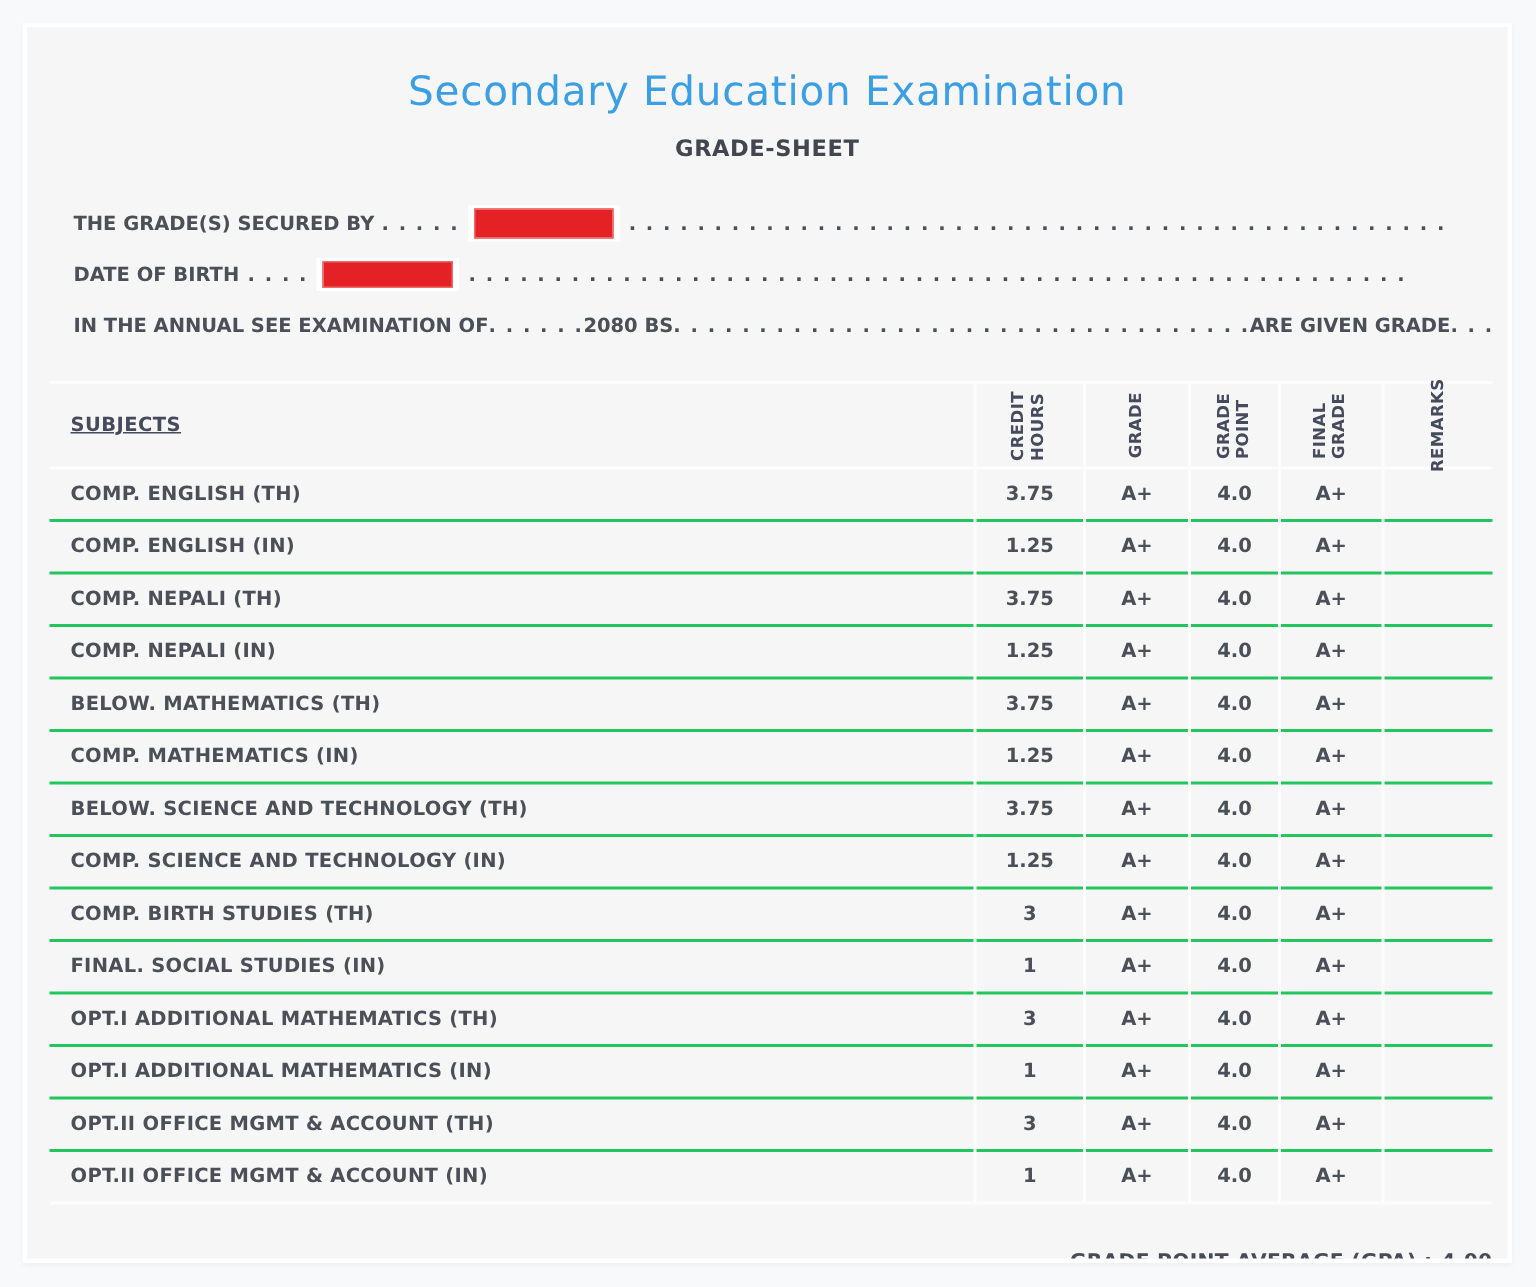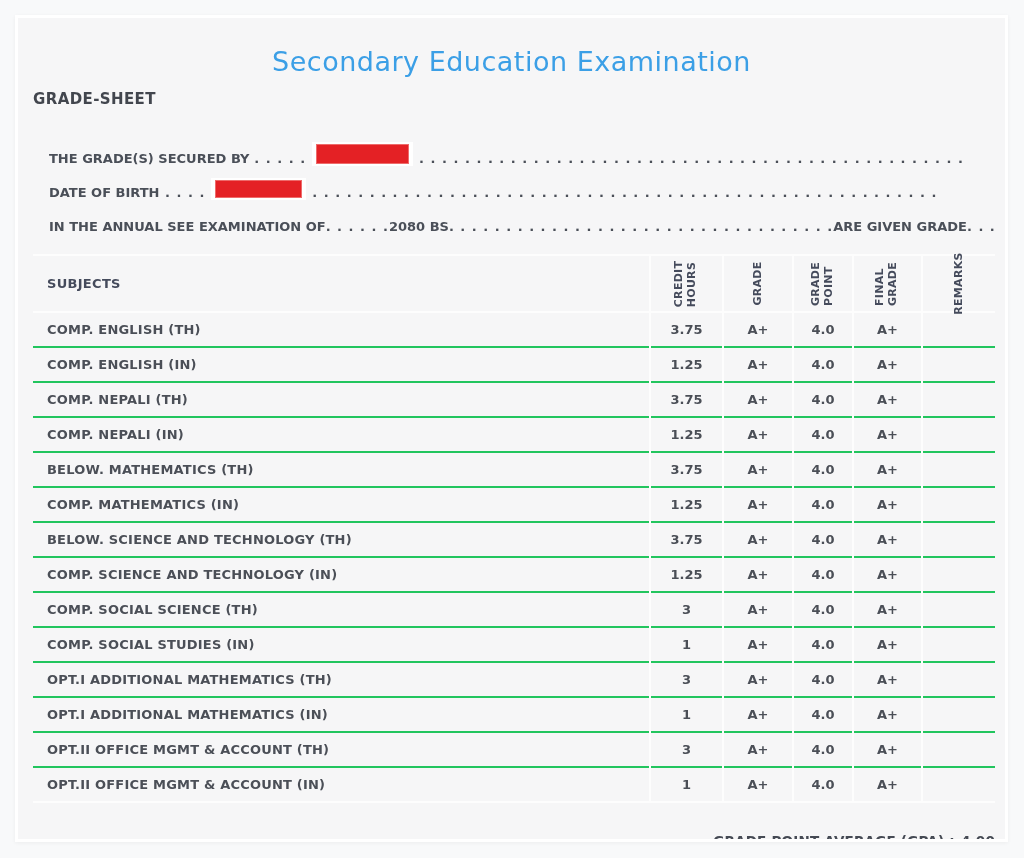--- a/index.html
+++ b/index.html
@@ -16,27 +16,27 @@
     box-shadow:0 1px 4px rgba(0,0,0,0.05);
     padding:28px 15px 20px 15px;
     overflow:hidden;
   }
   .main-title {
     text-align:center;
     font-size:27px; font-weight:400; letter-spacing:0.5px;
     color:#3b9fe6;
   }
   .sub-title {
-    text-align:left; margin-top:13px;
+    text-align:center; margin-top:13px;
     font-size:15px; font-weight:bold; letter-spacing:0.4px;
     color:#42464e;
   }
   .info { margin:24px 0 0 16px; width:916px; }
   .info-line {
-    display:flex; align-items:flex-end; height:34px;
+    display:flex; align-items:center; height:34px;
     font-size:13px; font-weight:bold; white-space:nowrap; color:#4a4f58;
   }
   .info-line .lbl { flex:0 0 auto; }
   .dots { letter-spacing:1px; }
   .dots-fill { flex:1 1 auto; overflow:hidden; letter-spacing:1px; }
   .gap { display:inline-block; width:7px; }
   .redact-wrap { background:#ffffff; padding:2px 4px; flex:0 0 auto; margin:0 6px; font-size:0; }
   .redact {
     display:inline-block; background:#e42125; border:1px solid #ee6b6b;
   }
@@ -55,21 +55,21 @@
   col.c-final { width:69px; }
   col.c-remarks { width:73px; }
   thead tr { border-top:2px solid #fdfdfd; border-bottom:2px solid #fdfdfd; }
   tbody tr { border-top:2px solid #22c55e; }
   tbody tr:last-child { border-bottom:2px solid #fdfdfd; }
   th, td { vertical-align:middle; font-weight:bold; }
   th + th, td + td { border-left:2px solid #fdfdfd; }
   th { height:55px; }
   .th-subjects {
     text-align:left; padding-left:14px;
-    font-size:13px; letter-spacing:0.3px; color:#454b5c;
+    font-size:13px; letter-spacing:0.3px; color:#454b5c;text-decoration:underline;
   }
   .rotwrap { display:flex; align-items:center; justify-content:center; height:55px; }
   .rot {
     transform:rotate(-90deg);
     white-space:pre-line; text-align:left;
     font-size:11px; line-height:1.18; letter-spacing:0.3px; color:#454b5c;
   }
   td { height:35px; font-size:13px; color:#4b4f57; }
   td.subj { text-align:left; padding-left:14px; letter-spacing:0.2px; }
   td.num { text-align:center; }
@@ -225,29 +225,29 @@
         </tr>
         <tr>
           <td class="subj">COMP. SCIENCE AND TECHNOLOGY (IN)</td>
           <td class="num">1.25</td>
           <td class="num">A+</td>
           <td class="num">4.0</td>
           <td class="num">A+</td>
           <td class="num"></td>
         </tr>
         <tr>
-          <td class="subj">COMP. SOCIAL SCIENCE (TH)</td>
+          <td class="subj">COMP. BIRTH STUDIES (TH)</td>
           <td class="num">3</td>
           <td class="num">A+</td>
           <td class="num">4.0</td>
           <td class="num">A+</td>
           <td class="num"></td>
         </tr>
         <tr>
-          <td class="subj">COMP. SOCIAL STUDIES (IN)</td>
+          <td class="subj">FINAL. SOCIAL STUDIES (IN)</td>
           <td class="num">1</td>
           <td class="num">A+</td>
           <td class="num">4.0</td>
           <td class="num">A+</td>
           <td class="num"></td>
         </tr>
         <tr>
           <td class="subj">OPT.I ADDITIONAL MATHEMATICS (TH)</td>
           <td class="num">3</td>
           <td class="num">A+</td>

